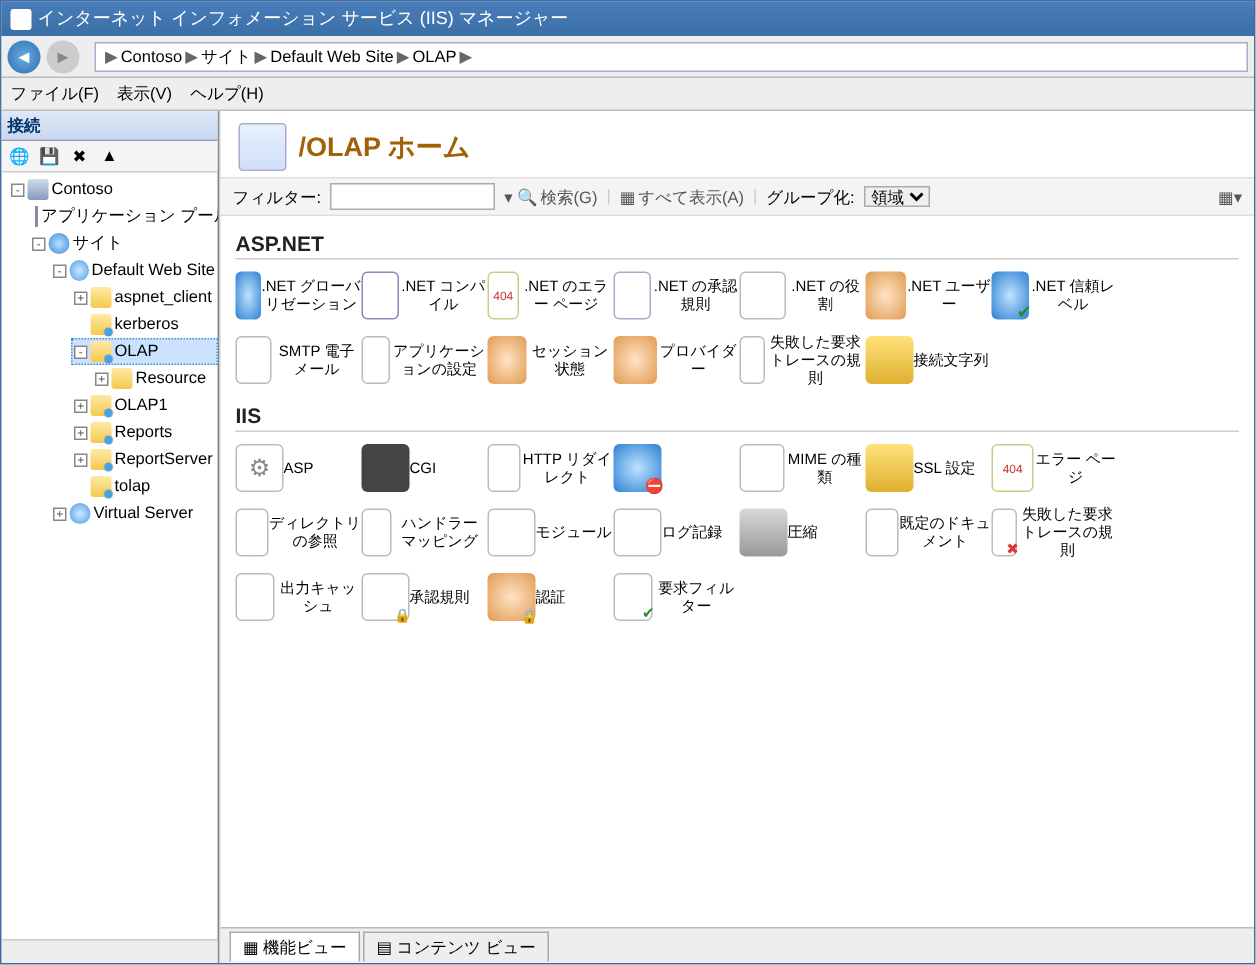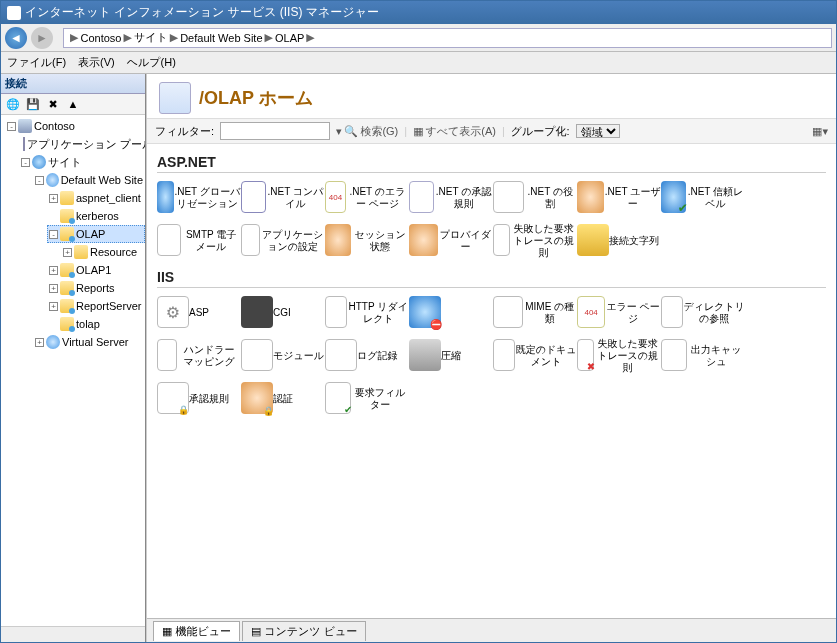--- a/index.html
+++ b/index.html
@@ -329,20 +329,24 @@
                 <div class="lbl">HTTP リダイレクト</div>
               </div>
               <div class="item">
                 <div class="ico c-ip"></div>
               </div>
               <div class="item">
                 <div class="ico c-mime"></div>
                 <div class="lbl">MIME の種類</div>
               </div>
               <div class="item">
+                <div class="ico c-ssl"></div>
+                <div class="lbl">SSL 設定</div>
+              </div>
+              <div class="item">
                 <div class="ico c-404"></div>
                 <div class="lbl">エラー ページ</div>
               </div>
               <div class="item">
                 <div class="ico c-dir"></div>
                 <div class="lbl">ディレクトリの参照</div>
               </div>
               <div class="item">
                 <div class="ico c-hmap"></div>
                 <div class="lbl">ハンドラー マッピング</div>

